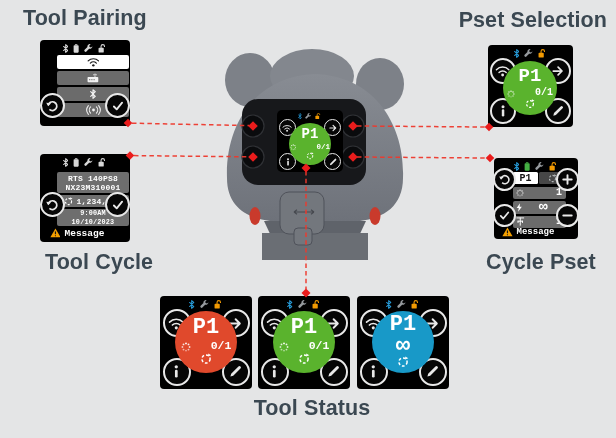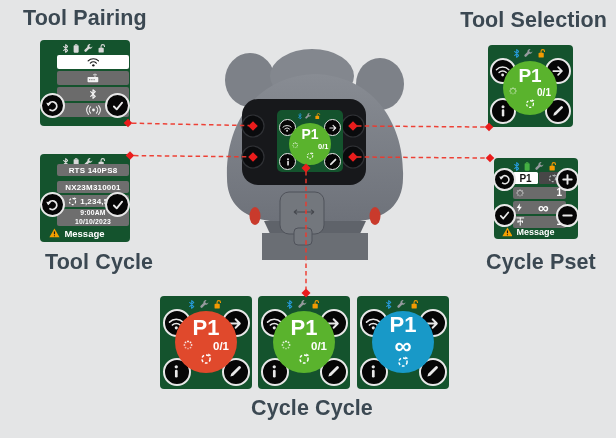--- a/index.html
+++ b/index.html
@@ -6,21 +6,21 @@
   .stage{position:relative;width:616px;height:438px;background:#e4e5e6;overflow:hidden;
          font-family:"Liberation Sans","DejaVu Sans",sans-serif;}
   .title{position:absolute;font-size:21.5px;font-weight:bold;color:#3b4852;letter-spacing:0.1px;white-space:nowrap;}
   .t-pairing{left:23px;top:6px;}
   .t-psel{right:9px;top:8px;text-align:right;}
   .t-info{left:45px;top:250px;}
   .t-basic{left:486px;top:250px;}
   .t-cycle{left:228px;top:396px;width:168px;text-align:center;}
 
   
-  .screen{position:absolute;background:#14532d;border-radius:4px;overflow:hidden;}
+  .screen{position:absolute;background:#000000;border-radius:4px;overflow:hidden;font-family:Liberation Mono, monospace;}
   .sb{position:absolute;top:2.5px;left:0;right:0;height:11px;display:flex;align-items:center;justify-content:center;gap:5px;}
   .ic{display:inline-flex;line-height:0;}
   .sb .ic svg{height:9px;width:auto;display:block;}
   .sb-mono{color:#d8d8d8;}
   .sb-color .i-bluetooth{color:#2699d6;}
   .sb-color .i-wrench{color:#969a9e;}
   .sb-color .i-lock-open{color:#f29a02;}
   .sb-color .i-battery{color:#45b043;}
 
   
@@ -35,33 +35,33 @@
         display:flex;align-items:center;justify-content:center;color:#f2f2f2;}
   .mrow .ic svg{height:10px;width:auto;}
   .mrow.sel{background:#ffffff;color:#1c1c1c;}
   .s-pairing .r1{top:15px;} .s-pairing .r2{top:31px;} .s-pairing .r3{top:47px;} .s-pairing .r4{top:63px;}
   .s-pairing .pos-l{left:0;top:53px;width:25px;height:25px;}
   .s-pairing .pos-r{right:0;top:53px;width:25px;height:25px;}
 
   .trow{position:absolute;left:17px;width:72px;height:12px;background:#6e6e6e;border-radius:2px;
         display:flex;align-items:center;justify-content:center;gap:3px;color:#fff;font-weight:bold;font-size:8px;letter-spacing:0.2px;}
   .trow .ic svg{height:9px;width:auto;}
-  .s-info .r1{top:10px;} .s-info .r2{top:27px;} .s-info .r3{top:41px;}
+  .s-info .r1{top:18px;} .s-info .r2{top:27px;} .s-info .r3{top:41px;}
   .s-info .r4{top:55px;height:17px;flex-direction:column;gap:0;font-size:6.8px;line-height:1.25;}
   .s-info .pos-l{left:0;top:38px;width:25px;height:25px;}
   .s-info .pos-r{right:0;top:38px;width:25px;height:25px;}
   .msg{position:absolute;bottom:3px;left:0;right:16px;display:flex;align-items:flex-start;justify-content:center;gap:4px;
        color:#fff;font-weight:bold;font-size:9.5px;}
   .msg .ic svg{height:10px;width:auto;}
 
   
   .big{position:absolute;border-radius:50%;display:flex;flex-direction:column;align-items:center;justify-content:center;
        color:#fff;font-weight:bold;}
   .bg-green{background:#5ab32d;} .bg-red{background:#e0492c;} .bg-blue{background:#1899c8;}
-  .cnt-row{display:flex;align-items:flex-start;gap:20px;}
+  .cnt-row{display:flex;align-items:flex-end;gap:20px;}
   .p1{line-height:0.95;}
   .inf{line-height:0.8;}
 
   .s-psel{left:488px;top:45px;width:85px;height:82px;}
   .s-psel .cbtn{width:26px;height:26px;}
   .s-psel .c-tl{left:2px;top:13px;} .s-psel .c-tr{right:2px;top:13px;}
   .s-psel .c-bl{left:2px;bottom:3px;} .s-psel .c-br{right:2px;bottom:3px;}
   .s-psel .big{width:54px;height:54px;left:15px;top:16px;}
   .s-psel .p1{font-size:19px;}
   .s-psel .cnt-row{font-size:10px;margin-top:1px;}
@@ -118,24 +118,24 @@
   
   .device{position:absolute;left:208px;top:40px;z-index:4;}
   .overlay{position:absolute;left:0;top:0;z-index:20;pointer-events:none;}
 </style>
 </head>
 <body>
 
 <div class="stage">
 
   <div class="title t-pairing">Tool Pairing</div>
-  <div class="title t-psel">Tool Selection</div>
+  <div class="title t-psel">Pset Selection</div>
   <div class="title t-info">Tool Cycle</div>
   <div class="title t-basic">Cycle Pset</div>
-  <div class="title t-cycle">Cycle Cycle</div>
+  <div class="title t-cycle">Tool Status</div>
 
   <div class="screen s-pairing">
     <div class="sb sb-mono">
       <span class="ic i-bluetooth">
           <svg viewBox="0 0 6 10">
             <path d="M0.7 2.7 L5.3 7.3 L3 9.3 L3 0.7 L5.3 2.7 L0.7 7.3" fill="none" stroke="currentColor" stroke-width="1.15" stroke-linejoin="round" stroke-linecap="round"></path>
           </svg>
         </span>
       <span class="ic i-battery">
           <svg viewBox="0 0 7 10">

